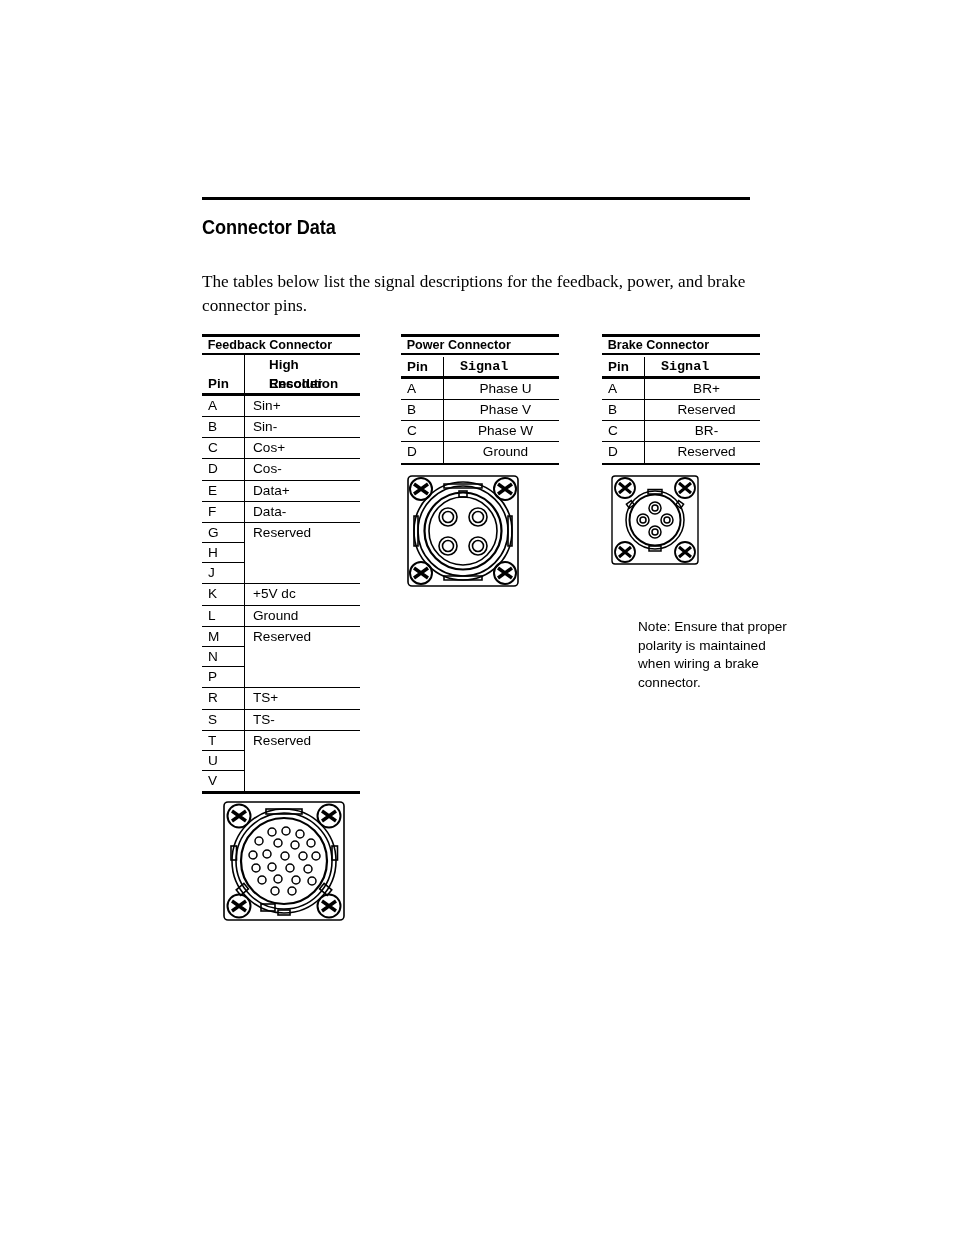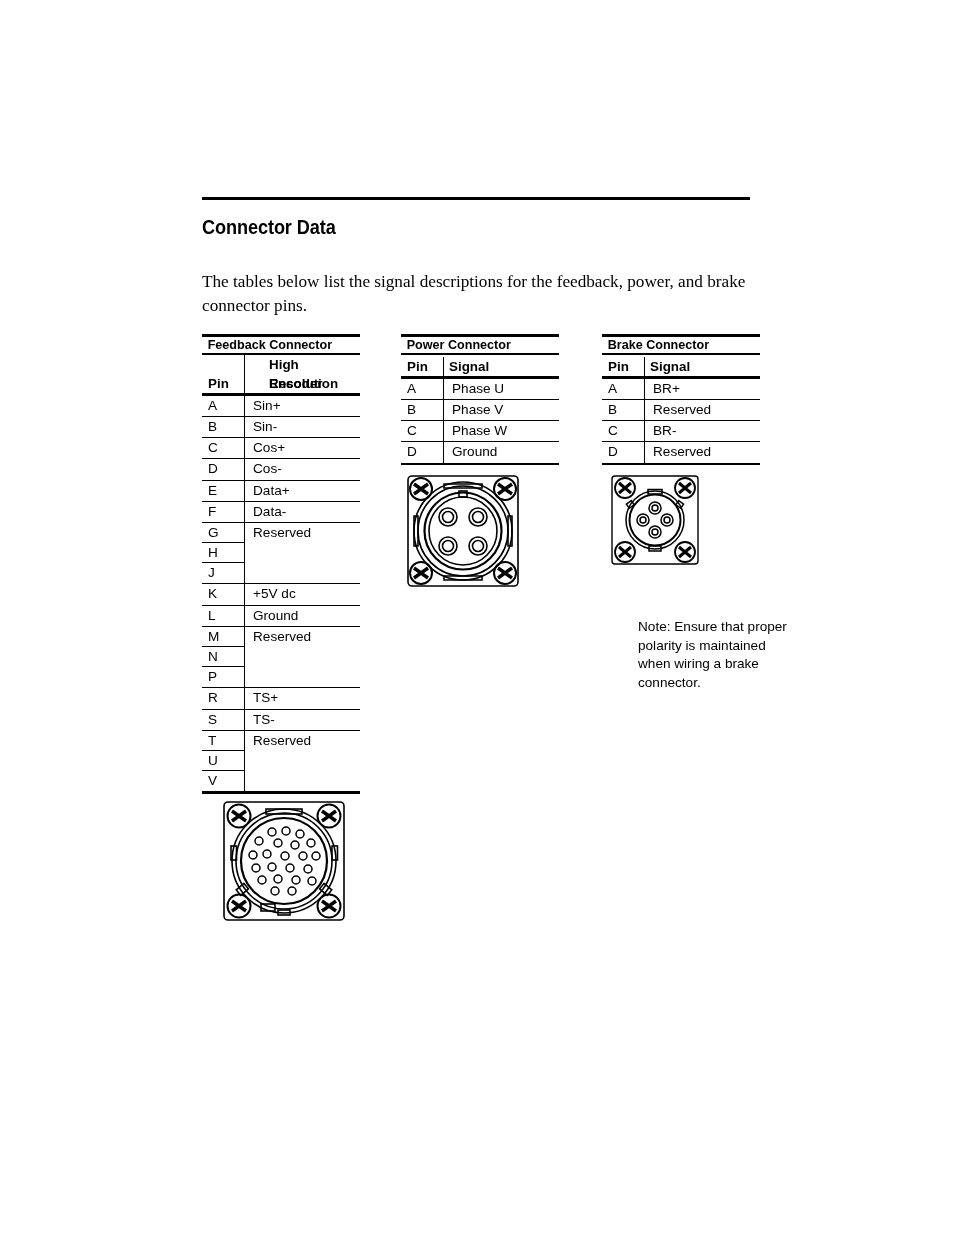--- a/index.html
+++ b/index.html
@@ -73,21 +73,21 @@
   .rule-thin  { height: 1px;   background: #000; }
 
   .hdr-row {
     display: flex;
     align-items: flex-end;
     font-weight: bold;
     font-size: 13.4px;
   }
   .hdr-row .c1, .hdr-row .c2 { box-sizing: border-box; }
   .hdr-row .c1 { padding-left: 6px; }
-  .hdr-row .c2 { padding-left: 5px; border-left: 1.4px solid #000; }
+  .hdr-row .c2 { padding-left: 16px; border-left: 1.4px solid #000; font-family: Liberation Mono, monospace; }
 
   
   #feedback-table { left: 202px; top: 334px; width: 158px; }
   #feedback-table .c1 { width: 42px; }
   #feedback-table .c2 { width: 116px; }
   #feedback-table .hdr-line {
     font-weight: bold;
     font-size: 13.4px;
     line-height: 19px;
     height: 19px;
@@ -121,21 +121,21 @@
   .single { display: flex; border-bottom: 1px solid #000; }
   .single .c1 { width: 42px; height: 20.2px; line-height: 20px; font-size: 13.6px; padding-left: 6px; box-sizing: border-box; }
   .single .c2 { width: 116px; height: 20.2px; line-height: 20px; font-size: 13.6px; padding-left: 8px; box-sizing: border-box; border-left: 1.4px solid #000; }
 
   
   .tbl-sm { width: 158px; }
   .tbl-sm .hdr-row { height: 21px; line-height: 19px; }
   .tbl-sm .hdr-row .c1 { width: 42px; }
   .tbl-sm .hdr-row .c2 { width: 116px; }
   .tbl-sm .single .c1 { width: 42px; }
-  .tbl-sm .single .c2 { width: 116px; }
+  .tbl-sm .single .c2 { width: 116px; text-align: center; }
   #power-table { left: 394px; top: 334px; margin-left: 7px; }
   #brake-table { left: 602px; top: 334px; }
 
   .note {
     position: absolute;
     left: 590px;
     top: 618px;
     width: 150px;
     font-family: "Liberation Sans Narrow", "Liberation Sans", sans-serif;
     font-size: 13.6px;

